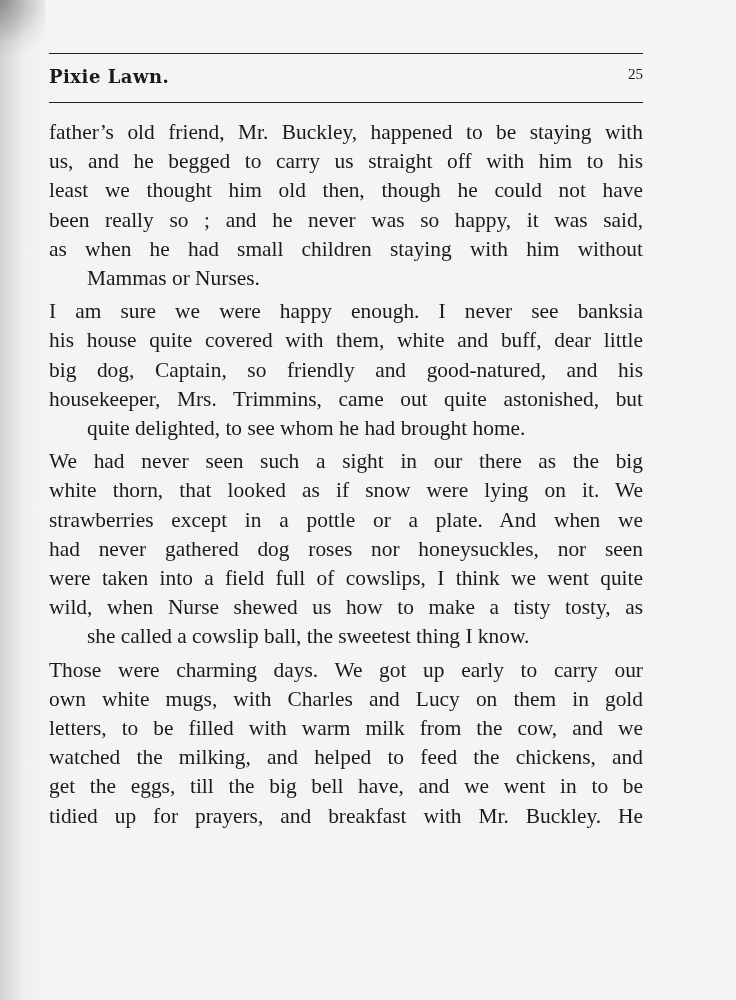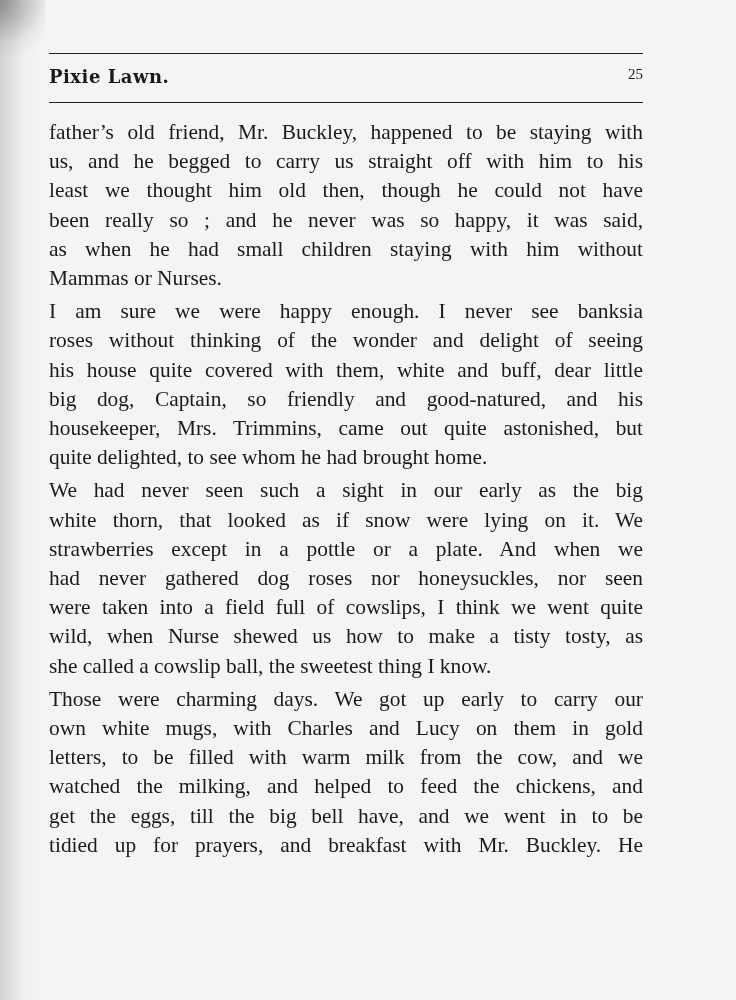--- a/index.html
+++ b/index.html
@@ -34,21 +34,21 @@
     }
     .page-number {
       position: absolute; right: 0; top: 2px; font-size: 15px;
     }
     .body-text {
       position: absolute; top: 118px; left: 49px; width: 594px;
       font-size: 21.4px; line-height: 29.2px;
       text-align: justify;
     }
     .line { display: block; text-align: justify; text-align-last: justify; white-space: nowrap; }
-    .line.last { text-align-last: left; }
+    .line.last { text-align-last: left; margin-left: 38px; }
     .para { margin-bottom: 4px; }
   </style>
 </head>
 <body>
 
 <div class="edge-shadow"></div>
 <div class="corner-shadow"></div>
 
 <div class="rule top"></div>
 <div class="running-head">
@@ -61,28 +61,27 @@
     <div class="para">
       <span class="line">father’s old friend, Mr. Buckley, happened to be staying with</span>
       <span class="line">us, and he begged to carry us straight off with him to his</span>
       <span class="line">least we thought him old then, though he could not have</span>
       <span class="line">been really so ; and he never was so happy, it was said,</span>
       <span class="line">as when he had small children staying with him without</span>
       <span class="line last">Mammas or Nurses.</span>
     </div>
     <div class="para">
       <span class="line">I am sure we were happy enough.  I never see banksia</span>
-      <span class="line">roses without thinking of the wonder and delight of seeing</span>
       <span class="line">his house quite covered with them, white and buff, dear little</span>
       <span class="line">big dog, Captain, so friendly and good-natured, and his</span>
       <span class="line">housekeeper, Mrs. Trimmins, came out quite astonished, but</span>
       <span class="line last">quite delighted, to see whom he had brought home.</span>
     </div>
     <div class="para">
-      <span class="line">We had never seen such a sight in our early as the big</span>
+      <span class="line">We had never seen such a sight in our there as the big</span>
       <span class="line">white thorn, that looked as if snow were lying on it.  We</span>
       <span class="line">strawberries except in a pottle or a plate.  And when we</span>
       <span class="line">had never gathered dog roses nor honeysuckles, nor seen</span>
       <span class="line">were taken into a field full of cowslips, I think we went quite</span>
       <span class="line">wild, when Nurse shewed us how to make a tisty tosty, as</span>
       <span class="line last">she called a cowslip ball, the sweetest thing I know.</span>
     </div>
     <div class="para">
       <span class="line">Those were charming days.  We got up early to carry our</span>
       <span class="line">own white mugs, with Charles and Lucy on them in gold</span>

